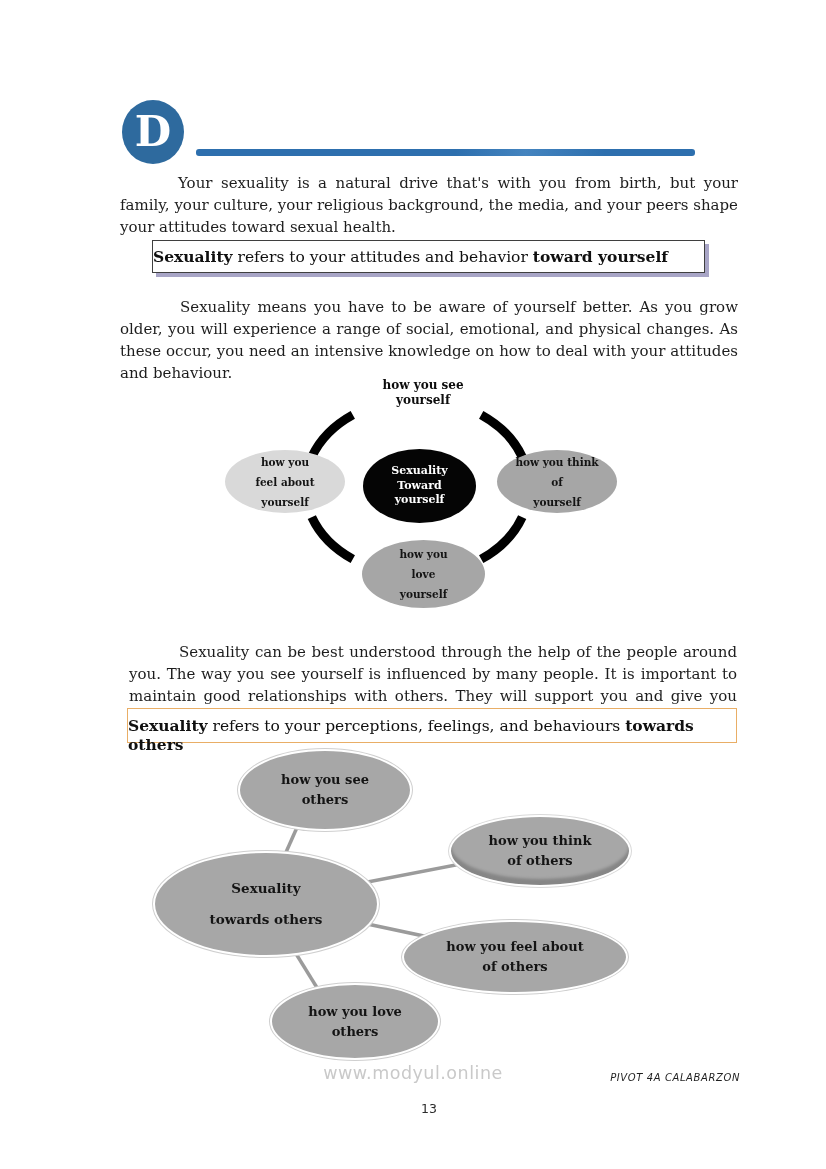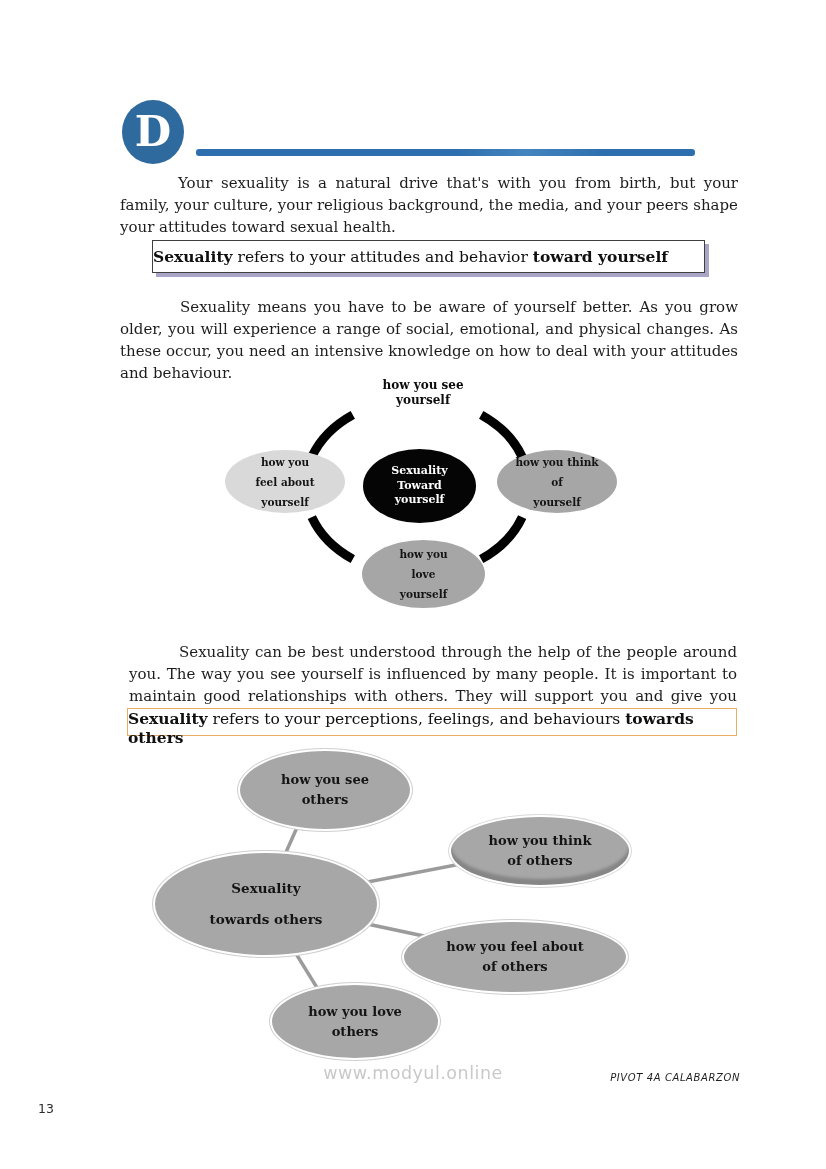--- a/index.html
+++ b/index.html
@@ -20,21 +20,21 @@
   
   .para{position:absolute;text-align:justify;font-size:15px;line-height:22px;color:#1d1d1d;margin:0;}
   #p1{left:120px;top:172px;width:618px;text-indent:58px;}
   #p2{left:120px;top:296px;width:618px;text-indent:60px;}
   #p3{left:129px;top:641px;width:608px;text-indent:50px;}
   
   .callout{position:absolute;font-size:15.5px;text-align:left;color:#101010;background:#fff;}
   .callout .b{font-weight:bold;}
   #box1{left:152px;top:240px;width:551px;height:25px;padding-top:6px;
         border:1px solid #3f3f3f;box-shadow:4px 4px 0 var(--box1_shadow,#a8a5c6);}
-  #box2{left:127px;top:708px;width:608px;height:26px;
+  #box2{left:127px;top:708px;width:608px;height:26px;padding-top:7px;
         border:1px solid var(--box2_border,#e9ae66);}
   
   .lines-layer{position:absolute;left:0;top:0;width:826px;height:1169px;z-index:1;}
   
   .node{
     position:absolute;z-index:2;border-radius:50%;display:flex;align-items:center;justify-content:center;
     text-align:center;font-weight:bold;white-space:pre-line;color:#141414;
   }
   .d1-title{
     position:absolute;left:337px;top:378px;width:172px;z-index:2;text-align:center;
@@ -54,21 +54,21 @@
   #o-think {left:449px;top:815px;width:178px;height:68px;box-shadow:0 0 0 1px #d9d9d9, inset 0 -6px 3px #868686;}
   #o-center{left:153px;top:851px;width:222px;height:102px;font-size:13.5px;line-height:31px;}
   #o-feel  {left:402px;top:920px;width:222px;height:70px;}
   #o-love  {left:270px;top:983px;width:166px;height:73px;}
   
   .footer-brand{
     position:absolute;left:480px;top:1072px;width:260px;text-align:right;
     font-family:"DejaVu Sans",sans-serif;font-style:italic;font-size:10px;letter-spacing:0.6px;color:#1e1e1e;
   }
   .page-number{
-    position:absolute;left:0;top:1101px;width:820px;text-indent:38px;
+    position:absolute;left:0;top:1101px;width:820px;text-align:center;text-indent:38px;
     font-family:"DejaVu Sans",sans-serif;font-size:12.5px;color:#2b2b2b;
   }
   .watermark{
     position:absolute;left:0;top:1063px;width:826px;text-align:center;
     font-family:"DejaVu Sans",sans-serif;font-size:17.5px;letter-spacing:0.5px;color:var(--watermark,#c9c9c9);
   }
 </style>
 </head>
 <body>
 

